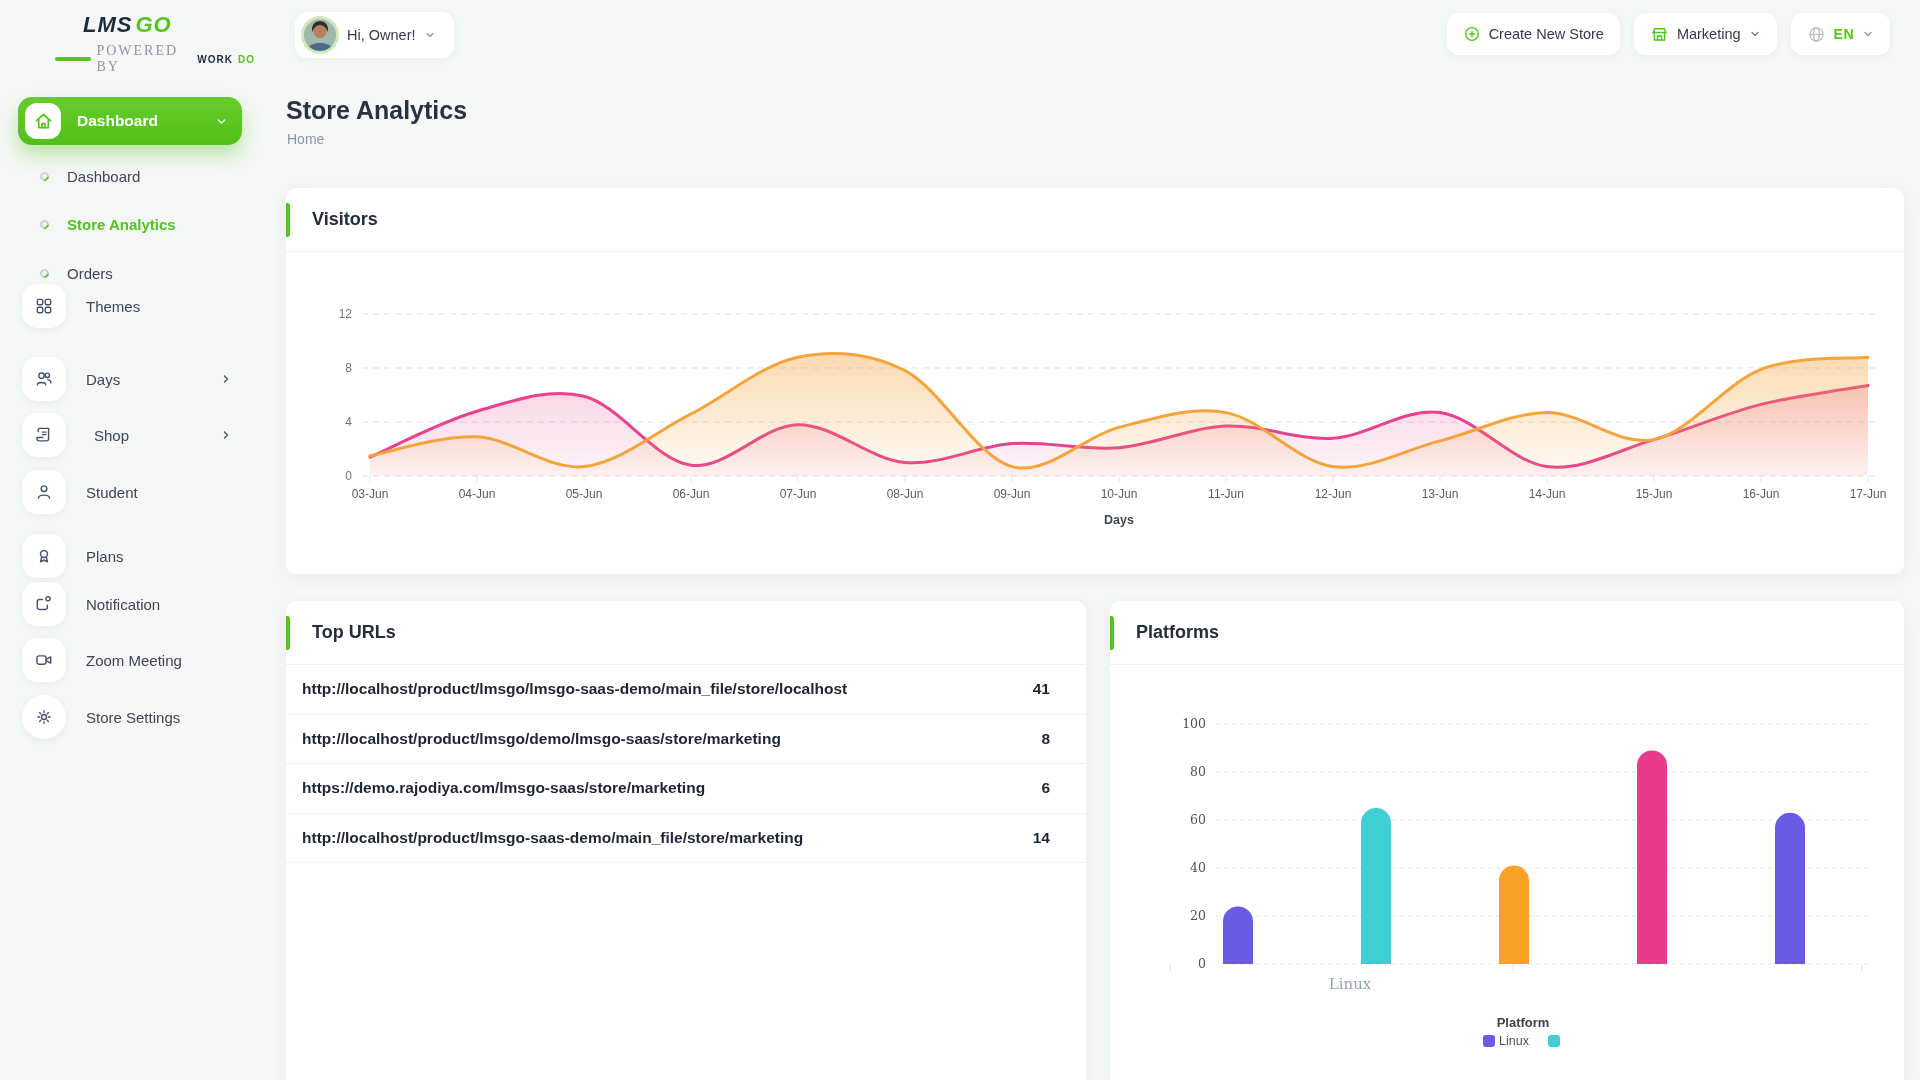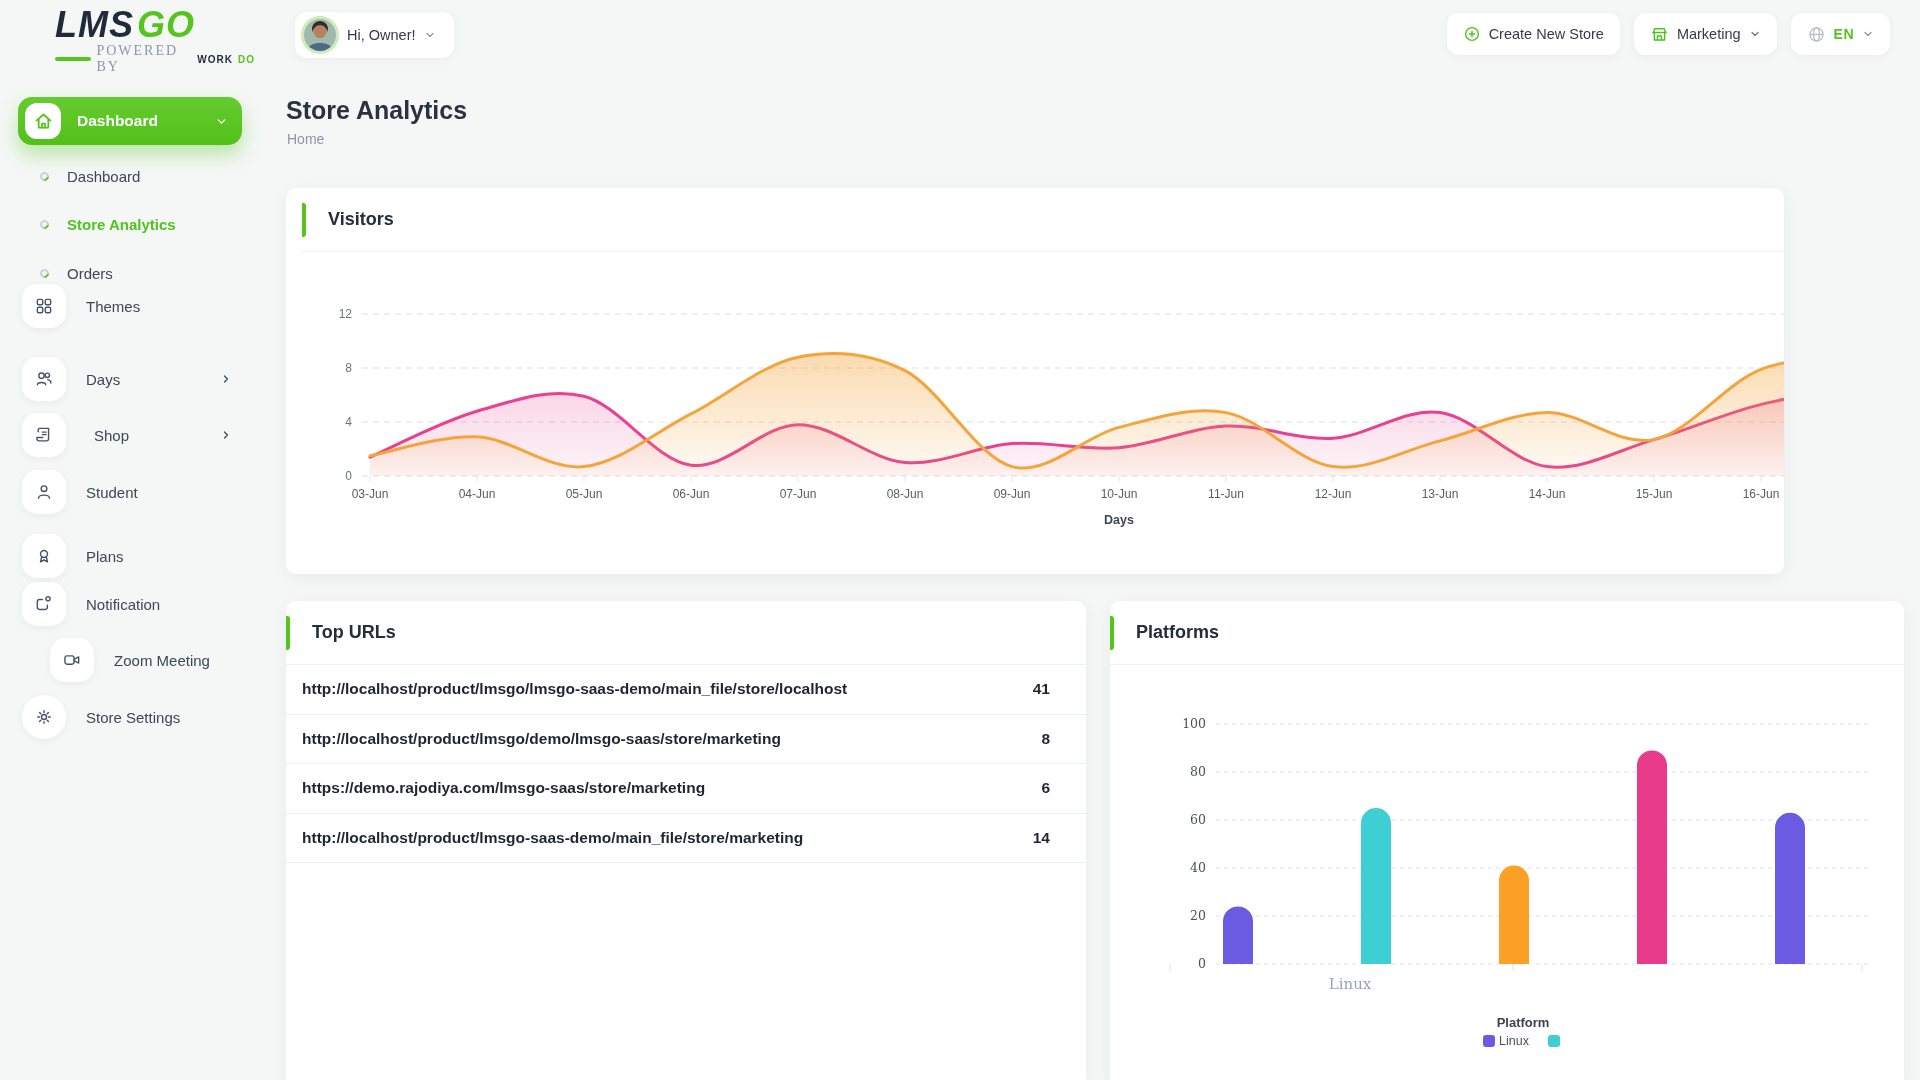--- a/index.html
+++ b/index.html
@@ -6,21 +6,21 @@
   html,body { width:1920px; height:1080px; }
   body {
     font-family: "Liberation Sans", sans-serif;
     background: #f4f7f5;
     position: relative;
     overflow: hidden;
     color: #3a4454;
   }
   
   .logo { position:absolute; left:55px; top:10px; width:200px; }
-  .logo-main { font-style:italic; font-weight:900; font-size:36px; letter-spacing:1px; line-height:30px;}
+  .logo-main { font-style:italic; font-weight:900; font-size:22px; letter-spacing:1px; line-height:30px;margin-left:28px;}
   .logo-lms { color:#1f2a3a; }
   .logo-go { color:#55c41d; margin-left:3px; }
   .logo-sub { display:flex; align-items:center; gap:5px; margin-top:3px; }
   .logo-line { display:inline-block; width:42px; height:4px; border-radius:2px; background:#55c41d; }
   .logo-powered { font-size:14px; letter-spacing:2px; color:#8d96a5; text-transform:uppercase;font-family:Liberation Serif, serif; }
   .logo-work { font-size:10px; font-weight:900; color:#1f2a3a; letter-spacing:1px;}
   .logo-do { font-size:10px; font-weight:900; color:#55c41d; letter-spacing:1px;}
 
   .pill {
     background:#fff; border-radius:12px; display:flex; align-items:center;
@@ -53,21 +53,21 @@
   .menu-item .icon-box { width:44px; height:44px; border-radius:15px; background:#fff;
     box-shadow:0 2px 7px rgba(40,50,60,0.06); display:flex; align-items:center; justify-content:center; color:#47536b; }
   .menu-item .mlabel { margin-left:20px; font-size:15px; color:#3d4757; font-weight:500; }
   .menu-item .chev-r { margin-left:auto; margin-right:6px; color:#3d4757; }
 
   
   .page-title { position:absolute; left:286px; top:96px; font-size:25px; font-weight:600; color:#2a3242; }
   .breadcrumb { position:absolute; left:287px; top:131px; font-size:14px; color:#8d96a5; }
 
   .card { position:absolute; background:#fff; border-radius:10px; box-shadow:0 4px 16px rgba(35,46,60,0.06); overflow:hidden; }
-  .card-visitors { left:286px; top:188px; width:1498px; height:386px;padding-left:16px; }
+  .card-visitors { left:286px; top:188px; width:1618px; height:386px; }
   .card-topurls  { left:286px; top:601px; width:800px;  height:487px; }
   .card-platforms{ left:1110px; top:601px; width:794px; height:488px; }
   .card-head { position:relative; height:64px; border-bottom:1px solid #eef1f3; display:flex; align-items:center; }
   .card-head .accent { position:absolute; left:0; top:15px; width:4px; height:34px; background:#55c41d; border-radius:0 3px 3px 0; }
   .card-head .ctitle { margin-left:26px; font-size:18px; font-weight:700; color:#232d3c; }
 
   .url-row { height:49.5px; display:flex; align-items:center; border-bottom:1px solid #eef1f3;
     padding:0 36px 0 16px; }
   .url-text { font-size:15.5px; font-weight:700; color:#1f2633; }
   .url-count { margin-left:auto; font-size:15.5px; font-weight:700; color:#1f2633; }
@@ -235,21 +235,21 @@
   <div class="menu-item" style="top:502px;">
     <span class="icon-box">
       <svg class="ic" width="20" height="20" viewBox="0 0 24 24" fill="none" stroke="currentColor" stroke-width="1.7" stroke-linecap="round" stroke-linejoin="round">
           <path d="M16 13.5V16a2.5 2.5 0 0 1-2.5 2.5h-7A2.5 2.5 0 0 1 4 16V9a2.5 2.5 0 0 1 2.5-2.5H10"></path>
           <circle cx="16.8" cy="5.8" r="2.5"></circle>
         </svg>
     </span>
     <span class="mlabel">Notification</span>
   </div>
 
-  <div class="menu-item" style="top:558px;justify-content:center;">
+  <div class="menu-item" style="top:558px;">
     <span class="icon-box">
       <svg class="ic" width="20" height="20" viewBox="0 0 24 24" fill="none" stroke="currentColor" stroke-width="1.7" stroke-linecap="round" stroke-linejoin="round">
           <rect x="3.5" y="7" width="11" height="10" rx="2.5"></rect>
           <path d="M14.5 11.3 20 8.3v7.4l-5.5-3"></path>
         </svg>
     </span>
     <span class="mlabel">Zoom Meeting</span>
   </div>
 
   <div class="menu-item" style="top:615px;">

